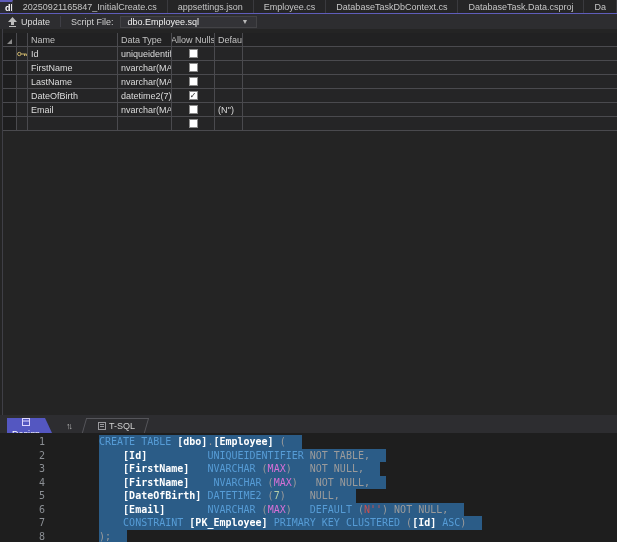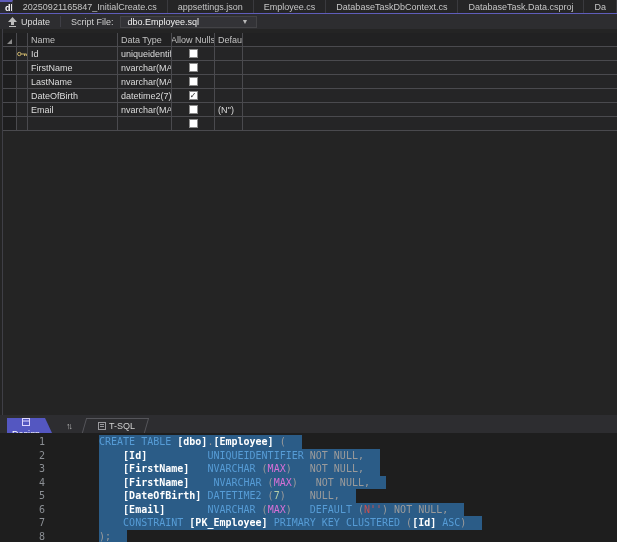--- a/index.html
+++ b/index.html
@@ -253,21 +253,21 @@
 </div>
 
 <div class="editor">
   <div id="code-lines">
       <div class="eline">
     <span class="ln">1</span>
     <span class="codespan"><span class="tk-kw">CREATE TABLE </span><span class="tk-id">[dbo]</span><span class="tk-op">.</span><span class="tk-id">[Employee]</span><span class="tk-op"> (</span></span>
   </div>
       <div class="eline">
     <span class="ln">2</span>
-    <span class="codespan"><span class="tk-pl">    </span><span class="tk-id">[Id]</span><span class="tk-pl">          </span><span class="tk-kw">UNIQUEIDENTIFIER</span><span class="tk-op"> NOT NULL,</span></span>
+    <span class="codespan"><span class="tk-pl">    </span><span class="tk-id">[Id]</span><span class="tk-pl">          </span><span class="tk-kw">UNIQUEIDENTIFIER</span><span class="tk-op"> NOT TABLE,</span></span>
   </div>
       <div class="eline">
     <span class="ln">3</span>
     <span class="codespan"><span class="tk-pl">    </span><span class="tk-id">[FirstName]</span><span class="tk-pl">   </span><span class="tk-kw">NVARCHAR</span><span class="tk-op"> (</span><span class="tk-mag">MAX</span><span class="tk-op">)   NOT NULL,</span></span>
   </div>
       <div class="eline">
     <span class="ln">4</span>
     <span class="codespan"><span class="tk-pl">    </span><span class="tk-id">[FirstName]</span><span class="tk-pl">    </span><span class="tk-kw">NVARCHAR</span><span class="tk-op"> (</span><span class="tk-mag">MAX</span><span class="tk-op">)   NOT NULL,</span></span>
   </div>
       <div class="eline">

